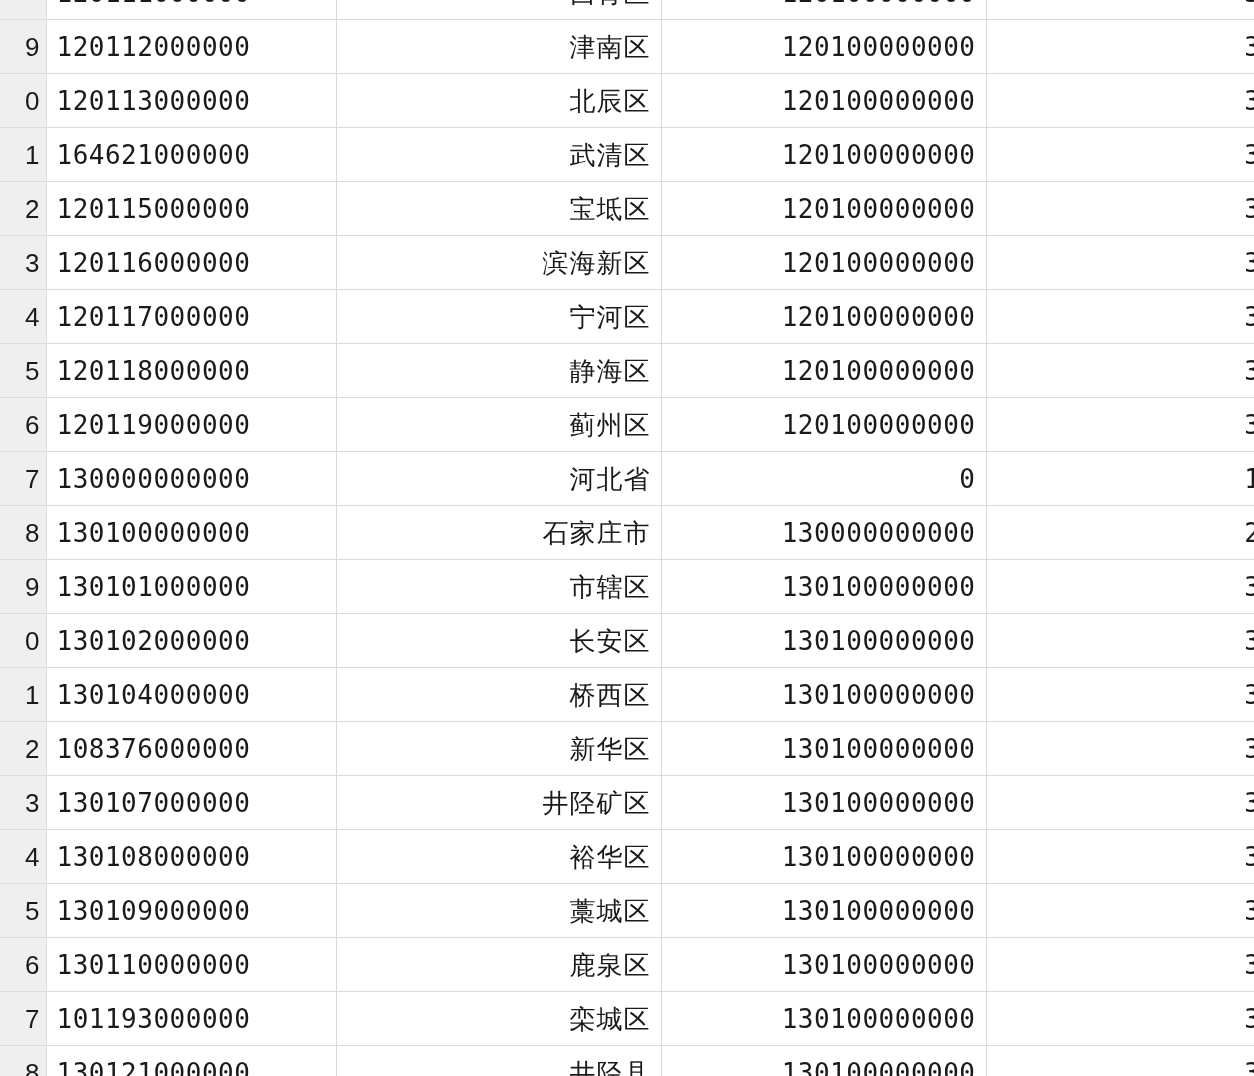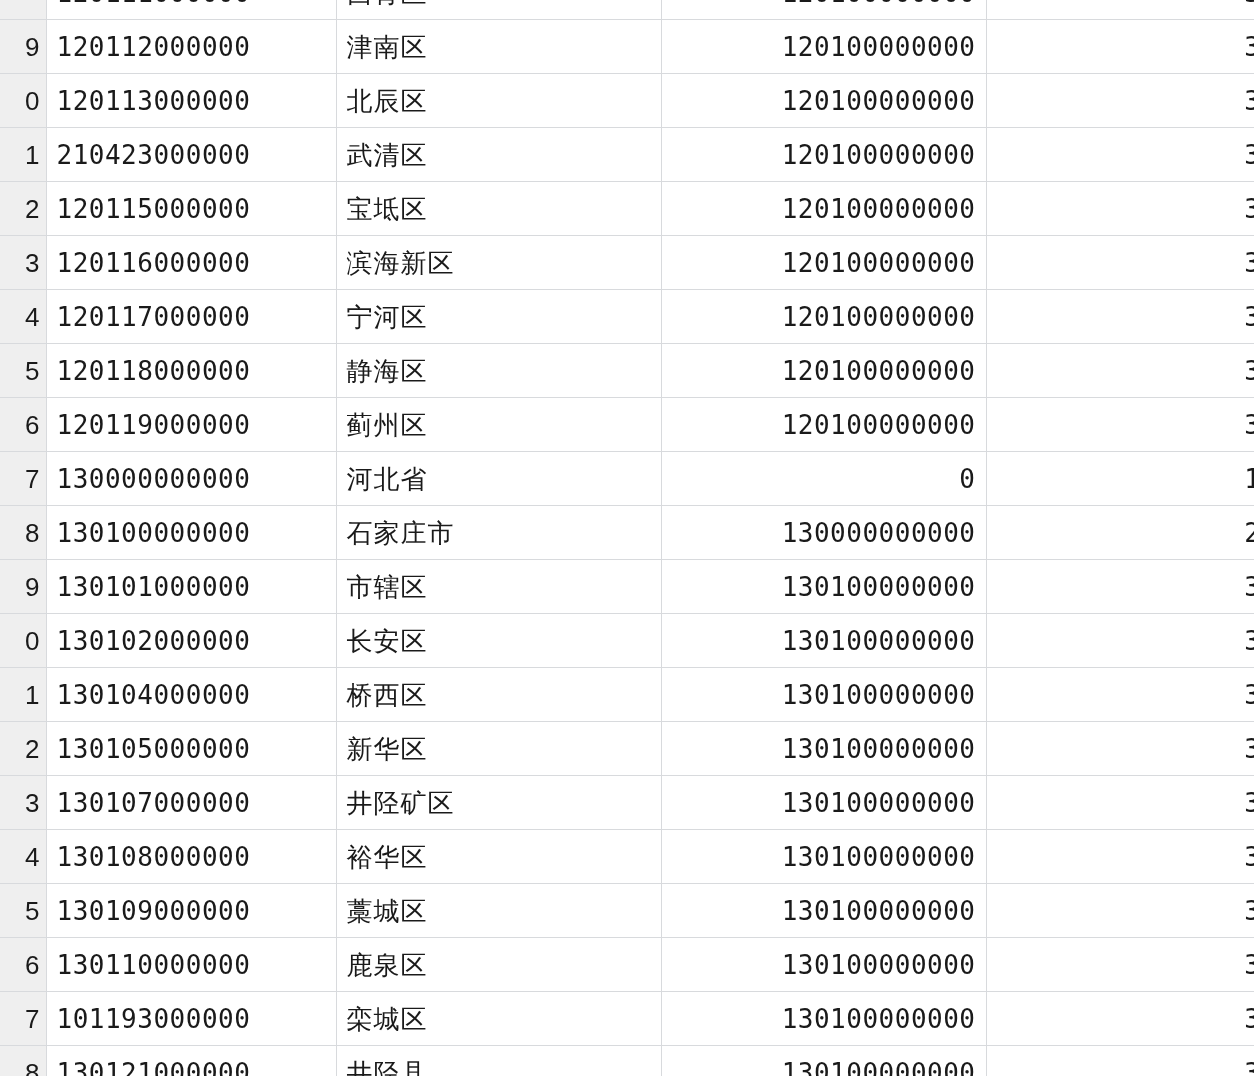--- a/index.html
+++ b/index.html
@@ -44,21 +44,21 @@
       border-left: none;
     }
     td.code {
       font-family: "SFMono-Regular", Menlo, Consolas, monospace;
       font-variant-numeric: tabular-nums;
       letter-spacing: 0.5px;
       text-align: left;
       width: 290px;
     }
     td.name {
-      text-align: left;
+      text-align: right;
       width: 325px;
       font-family: "PingFang SC", "Hiragino Sans GB", "Microsoft YaHei", sans-serif;
       font-weight: 400;
       letter-spacing: 1px;
     }
     td.parent {
       font-family: "SFMono-Regular", Menlo, Consolas, monospace;
       font-variant-numeric: tabular-nums;
       letter-spacing: 0.5px;
       text-align: right;
@@ -94,21 +94,21 @@
         </tr>
         <tr>
           <td class="row-num">0</td>
           <td class="code">120113000000</td>
           <td class="name">北辰区</td>
           <td class="parent">120100000000</td>
           <td class="level">3</td>
         </tr>
         <tr>
           <td class="row-num">1</td>
-          <td class="code">210423000000</td>
+          <td class="code">164621000000</td>
           <td class="name">武清区</td>
           <td class="parent">120100000000</td>
           <td class="level">3</td>
         </tr>
         <tr>
           <td class="row-num">2</td>
           <td class="code">120115000000</td>
           <td class="name">宝坻区</td>
           <td class="parent">120100000000</td>
           <td class="level">3</td>
@@ -171,21 +171,21 @@
         </tr>
         <tr>
           <td class="row-num">1</td>
           <td class="code">130104000000</td>
           <td class="name">桥西区</td>
           <td class="parent">130100000000</td>
           <td class="level">3</td>
         </tr>
         <tr>
           <td class="row-num">2</td>
-          <td class="code">130105000000</td>
+          <td class="code">108376000000</td>
           <td class="name">新华区</td>
           <td class="parent">130100000000</td>
           <td class="level">3</td>
         </tr>
         <tr>
           <td class="row-num">3</td>
           <td class="code">130107000000</td>
           <td class="name">井陉矿区</td>
           <td class="parent">130100000000</td>
           <td class="level">3</td>

